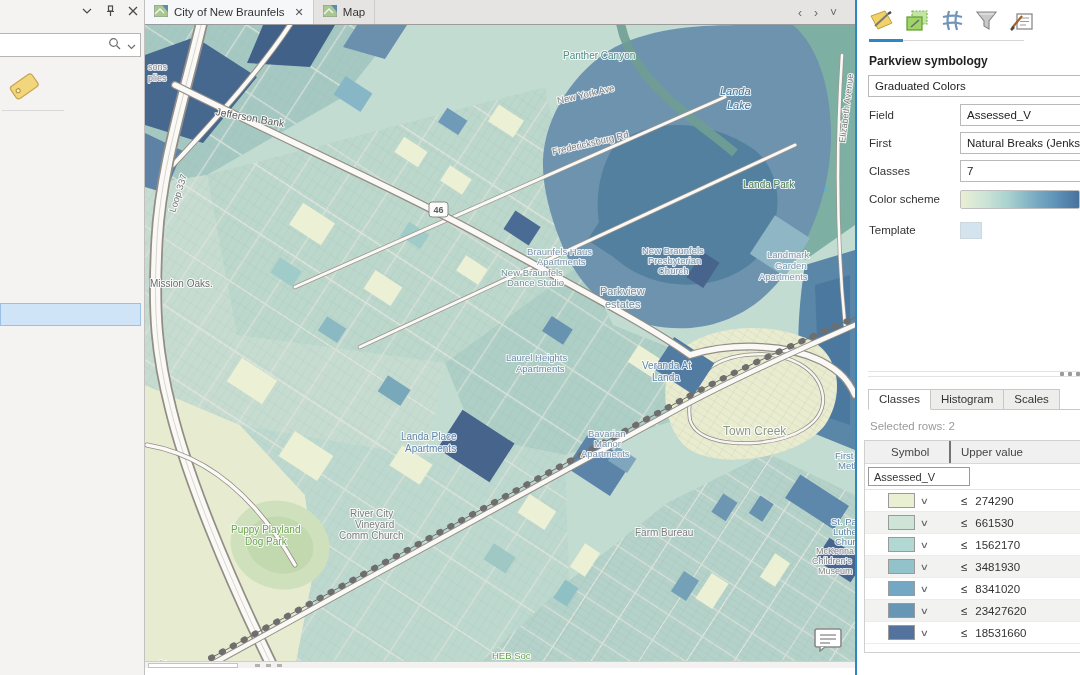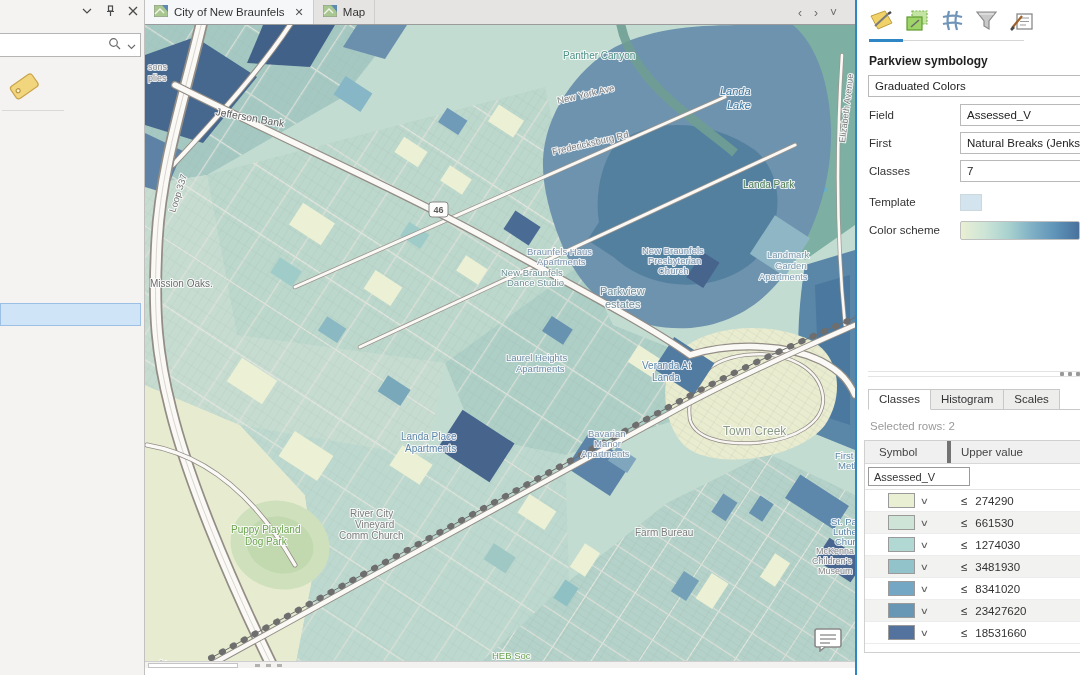--- a/index.html
+++ b/index.html
@@ -54,21 +54,21 @@
   .splitter .dots{position:absolute;right:2px;top:1px;display:flex;gap:4px;}
   .splitter .dots i{width:4px;height:4px;background:#9a9a9a;border-radius:1px;display:block;}
   .subtabs{margin:12px 0 0 11px;display:flex;font-size:11.5px;color:#333;}
   .subtab{padding:3px 10px 4px 10px;border:1px solid #c8c8c8;border-left:none;background:#ededec;cursor:default;}
   .subtab:first-child{border-left:1px solid #c8c8c8;}
   .subtab.active{background:#fff;border-bottom-color:#fff;}
   .subtab-base{margin-left:11px;width:214px;height:1px;background:#c8c8c8;margin-top:-1px;}
   .selrows{margin:10px 0 0 13px;font-size:11.5px;color:#9a9a9a;}
   .classtable{margin:8px 0 0 7px;width:218px;border:1px solid #d0d0d0;border-right:none;box-sizing:border-box;font-size:11.5px;color:#333;}
   .thead{display:flex;background:#f0f0f0;border-bottom:1px solid #d8d8d8;height:22px;align-items:center;color:#444;}
-  .th-symbol{width:86px;padding-left:14px;box-sizing:border-box;border-right:4px solid #737373;height:100%;display:flex;align-items:center;}
+  .th-symbol{width:86px;padding-left:26px;box-sizing:border-box;border-right:2px solid #737373;height:100%;display:flex;align-items:center;}
   .th-upper{flex:1;padding-left:10px;}
   .filter-row{display:flex;align-items:center;height:25px;background:#fff;border-bottom:1px solid #e4e4e4;}
   .filter-input{margin-left:3px;width:102px;height:19px;border:1px solid #9a9a9a;box-sizing:border-box;font-size:11px;display:flex;align-items:center;padding-left:5px;background:#fff;}
   .trow{display:flex;align-items:center;height:21px;border-bottom:1px solid #ececec;}
   .trow:nth-child(even){background:#f2f2f1;}
   .trow .sym-cell{width:86px;display:flex;align-items:center;justify-content:center;gap:6px;flex:none;}
   .swatch{width:27px;height:15px;border:1px solid #9a9a9a;box-sizing:border-box;}
   .chev{color:#666;font-size:9px;transform:scaleX(1.4);}
   .trow .val-cell{flex:1;padding-left:10px;display:flex;gap:8px;}
   .tfoot{height:8px;background:#fff;}
@@ -439,27 +439,27 @@
         <span class="combo">Assessed_V</span>
       </div>
       <div class="frow">
         <span class="flabel">First</span>
         <span class="combo">Natural Breaks (Jenks)</span>
       </div>
       <div class="frow">
         <span class="flabel">Classes</span>
         <span class="combo">7</span>
       </div>
+      <div class="frow">
+        <span class="flabel">Color scheme</span>
+        <span class="scheme-swatch" style="background: linear-gradient(90deg, rgb(234, 239, 210), rgb(205, 228, 215), rgb(169, 210, 207), rgb(127, 176, 197), rgb(95, 147, 184), rgb(72, 113, 156));"></span>
+      </div>
       <div class="frow tmpl-row">
         <span class="flabel">Template</span>
         <span class="tmpl-swatch" style="background: rgb(211, 228, 238);"></span>
-      </div>
-      <div class="frow">
-        <span class="flabel">Color scheme</span>
-        <span class="scheme-swatch" style="background: linear-gradient(90deg, rgb(234, 239, 210), rgb(205, 228, 215), rgb(169, 210, 207), rgb(127, 176, 197), rgb(95, 147, 184), rgb(72, 113, 156));"></span>
       </div>
     </div>
 
     <div class="sym-bottom">
       <div class="splitter">
         <div class="l1"></div>
           <div class="l2"></div>
         <span class="dots">
             <i></i>
             <i></i>
@@ -505,21 +505,21 @@
               <span>661530</span>
             </span>
         </div>
         <div class="trow">
           <span class="sym-cell">
               <span class="swatch" style="background: rgb(178, 216, 211);"></span>
               <span class="chev">∨</span>
             </span>
           <span class="val-cell">
               <span>≤</span>
-              <span>1274030</span>
+              <span>1562170</span>
             </span>
         </div>
         <div class="trow">
           <span class="sym-cell">
               <span class="swatch" style="background: rgb(146, 194, 202);"></span>
               <span class="chev">∨</span>
             </span>
           <span class="val-cell">
               <span>≤</span>
               <span>3481930</span>

